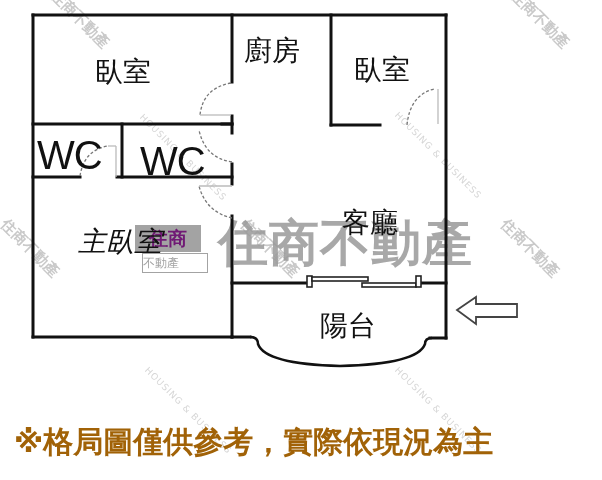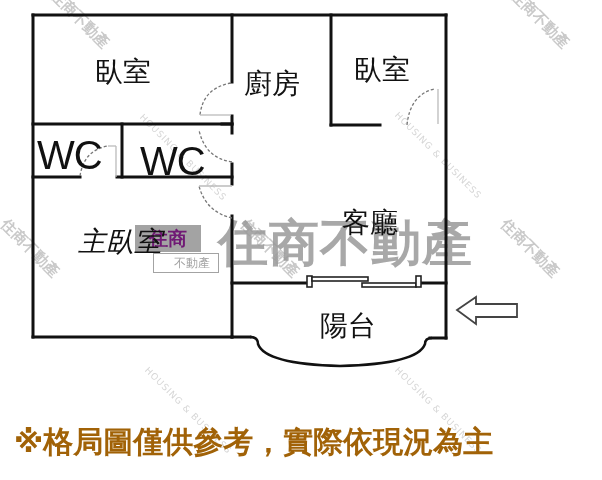--- a/index.html
+++ b/index.html
@@ -6,22 +6,22 @@
   body { width: 602px; height: 480px; position: relative; overflow: hidden;
          font-family: "DejaVu Sans", "Liberation Sans", sans-serif; }
   #plan { position: absolute; left: 0; top: 0; width: 602px; height: 480px; }
   .label { position: absolute; color: #111; font-size: 28px; line-height: 1; white-space: nowrap; }
   .wc { font-family: "Liberation Sans", "DejaVu Sans", sans-serif; font-size: 40px; letter-spacing: -1px; }
   .wm-big { position: absolute; left: 218px; top: 218px; font-size: 50px; font-weight: bold;
             color: #9a9a9a; letter-spacing: 1px; line-height: 1; white-space: nowrap; opacity: 0.85; }
   .wm-box { position: absolute; left: 135px; top: 225px; width: 66px; height: 48px; }
   .wm-box .top { position: absolute; left: 0; top: 0; width: 66px; height: 27px; background: #a3a3a3;
                  color: #701a75; font-size: 19px; font-weight: bold; text-align: center; line-height: 27px; }
-  .wm-box .bot { position: absolute; left: 18px; top: 28px; width: 66px; height: 20px; border: 1px solid #a3a3a3;
-                 box-sizing: border-box; color: #a3a3a3; font-size: 12px; text-align: right; padding-right: 8px; line-height: 18px; }
+  .wm-box .bot { position: absolute; left: 7px; top: 28px; width: 66px; height: 20px; border: 1px solid #a3a3a3;
+                 box-sizing: border-box; color: #a3a3a3; font-size: 12px; padding-right: 14px; line-height: 18px; }
   .wm-small { position: absolute; color: #c9c9c9; font-size: 15px; font-weight: bold;
               transform: rotate(45deg); transform-origin: left top; white-space: nowrap; }
   .wm-eng { position: absolute; color: #d6d6d6; font-size: 9px;
             transform: rotate(45deg); transform-origin: left top; white-space: nowrap; letter-spacing: 1px; }
   .disclaimer { position: absolute; left: 14px; top: 422px; font-size: 30px; color: #a16207; white-space: nowrap;
                 font-weight: bold; letter-spacing: 0px; }
 </style>
 </head>
 <body>
 
@@ -104,21 +104,21 @@
     <line x1="116" y1="146" x2="116" y2="177" stroke-dasharray="none" stroke="#bbb"></line>
 
     <path d="M407 125 Q 410 95 434 89"></path>
     <line x1="438" y1="89" x2="438" y2="124" stroke-dasharray="none" stroke="#bbb"></line>
   </g>
 
   <path d="M457 310 L476 297 L476 304 L517 304 L517 317 L476 317 L476 324 Z" stroke="#444" stroke-width="1.8" fill="#fff"></path>
 </svg>
 
 <div class="label" style="left:95px;top:58px;">臥室</div>
-<div class="label" style="left:244px;top:37px;margin-top:33px;">廚房</div>
+<div class="label" style="left:244px;top:37px;">廚房</div>
 <div class="label" style="left:354px;top:56px;">臥室</div>
 <div class="label wc" style="left:37px;top:135px;">WC</div>
 <div class="label wc" style="left:140px;top:141px;">WC</div>
 <div class="label" style="left:342px;top:209px;">客廳</div>
 <div class="label" style="left:78px;top:228px;font-style:italic;">主臥室</div>
 <div class="label" style="left:305px;top:312px;margin-left:15px;">陽台</div>
 
 <div class="disclaimer">※格局圖僅供參考，實際依現況為主</div>
 
 </body></html>

